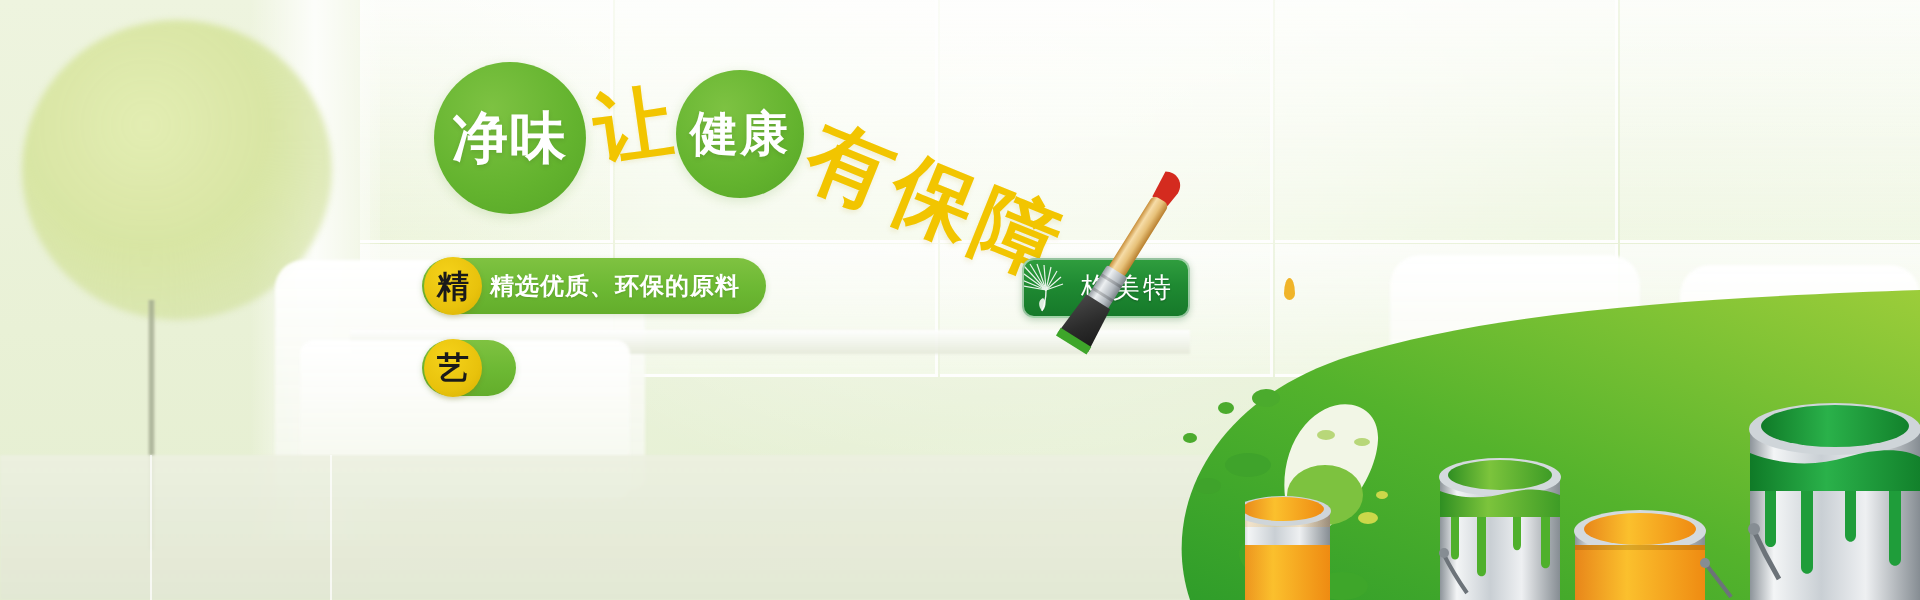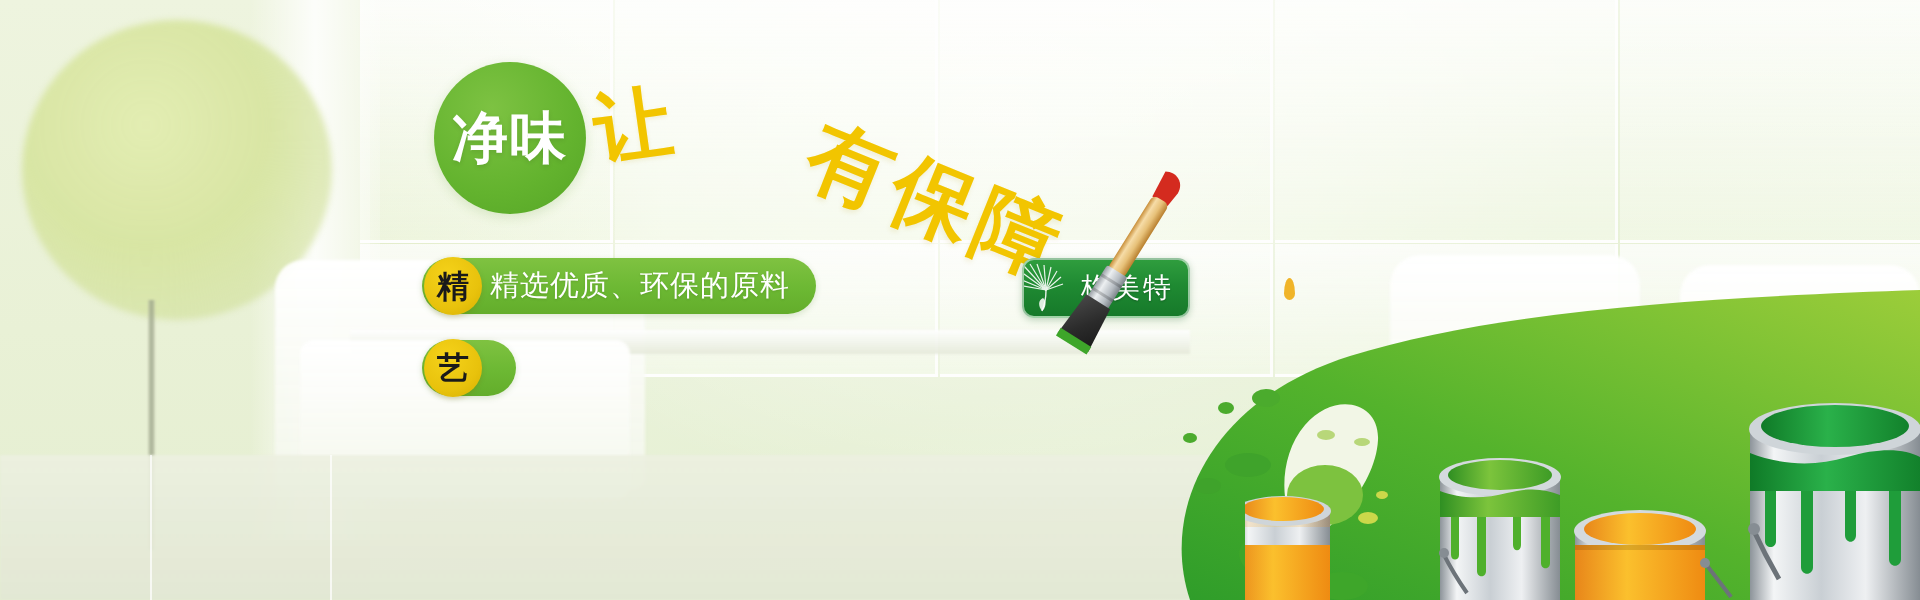--- a/index.html
+++ b/index.html
@@ -145,22 +145,22 @@
     position: relative;
     height: 56px;
     display: flex; align-items: center;
     background: linear-gradient(180deg, #7fc241 0%, #6cb833 55%, #63ad2b 100%);
     border-radius: 28px;
     padding: 0 26px 0 68px;
     box-shadow: 0 2px 6px rgba(70,120,30,0.18);
   }
   .feature-pill .pill-text {
     color: #ffffff;
-    font-size: 29px;
-    font-weight: 400;
+    font-size: 24px;
+    font-weight: 700;
     letter-spacing: 1px;
     white-space: nowrap;
     text-shadow: 0 1px 2px rgba(60,100,20,0.25);
   }
   .key-badge {
     position: absolute; left: 2px; top: -1px;
     width: 58px; height: 58px; border-radius: 50%;
     background: radial-gradient(circle at 40% 32%, #f5d21a 0%, #e8c20c 62%, #d4ae00 100%);
     display: flex; align-items: center; justify-content: center;
     color: #1a1a1a;
@@ -231,20 +231,23 @@
   <div class="floor-line" style="left:330px;"></div>
 
   <div class="headline">
 
     <div class="circle-badge circle-jingwei">
       <span>净味</span>
     </div>
 
     <div class="word-rang">让</div>
 
+    <div class="circle-badge circle-jiankang">
+      <span>健康</span>
+    </div>
 
     <div class="word-baozhang">有保障</div>
   </div>
 
   <div class="feature-row row-1">
     <div class="feature-pill">
       <div class="key-badge">精</div>
       <span class="pill-text">精选优质、环保的原料</span>
     </div>
   </div>

